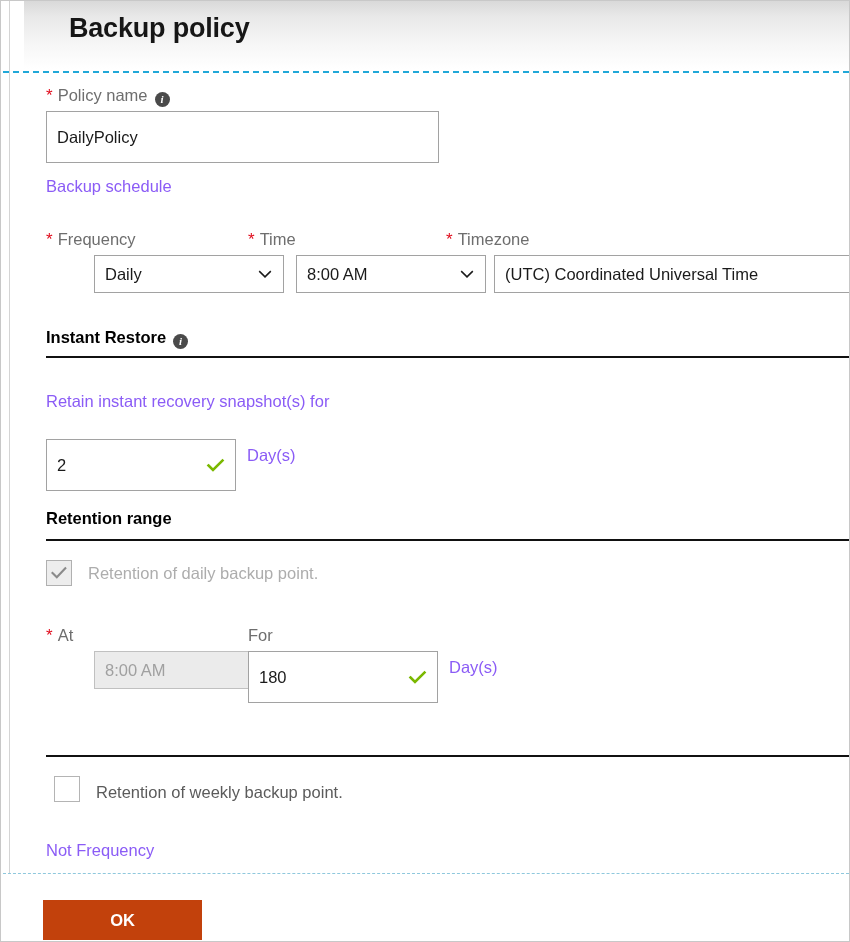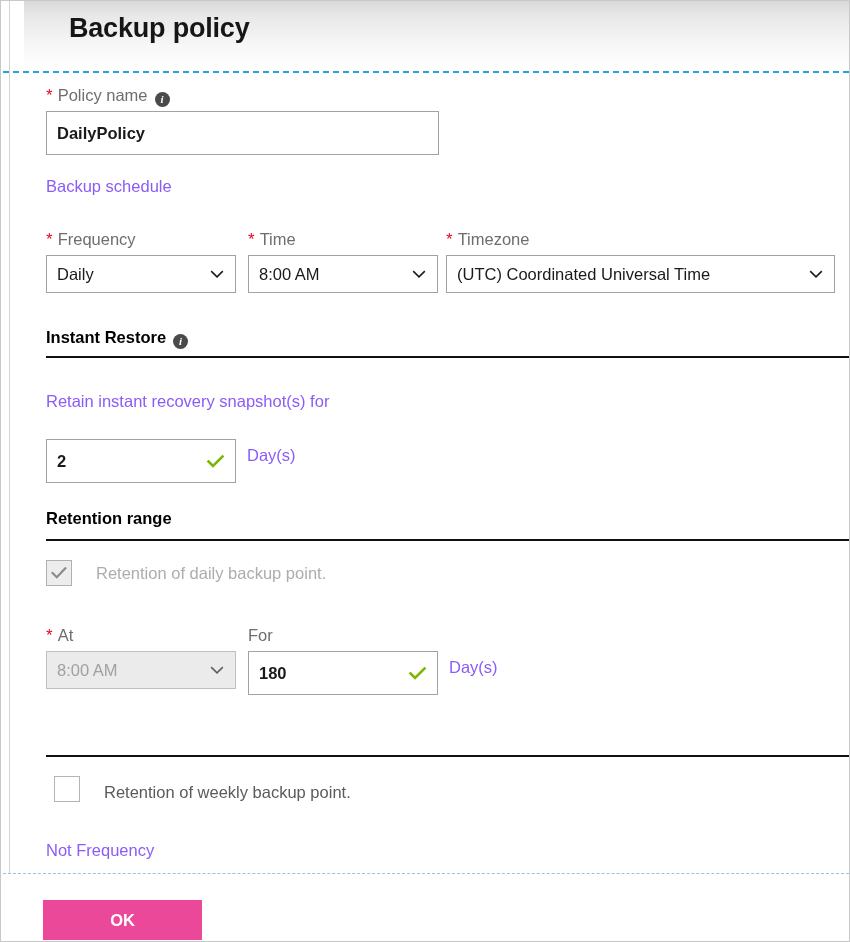--- a/index.html
+++ b/index.html
@@ -113,46 +113,46 @@
     font-style: italic;
     line-height: 15px;
     text-align: center;
     font-family: "Liberation Serif", serif;
   }
 
   .textbox {
     box-sizing: border-box;
     border: 1px solid #a2a2a2;
     background: #ffffff;
-    height: 44px;
+    height: 52px;
     display: flex;
     align-items: center;
     padding: 0 10px;
     font-size: 16.5px;
     color: #1a1a1a;
     position: relative;
-    font-weight: bold;
   }
   .textbox .value {
     flex: 1;
     white-space: nowrap;
     overflow: hidden;
   }
 
   .dropdown {
     box-sizing: border-box;
     border: 1px solid #a2a2a2;
     background: #ffffff;
     height: 38px;
     display: flex;
     align-items: center;
     padding: 0 10px;
     font-size: 16.5px;
     color: #1a1a1a;
     position: relative;
+    margin-left: 48px;
   }
   .dropdown .value {
     flex: 1;
     white-space: nowrap;
     overflow: hidden;
   }
   .dropdown.disabled {
     background: #ebebeb;
     border-color: #c0c0c0;
     color: #a0a0a0;
@@ -200,21 +200,21 @@
   .cb-box.checked-disabled {
     background: #ededed;
     border-color: #b0b0b0;
   }
   .cb-box svg {
     position: absolute;
     left: 3px;
     top: 3px;
   }
   .cb-label {
-    margin-left: 24px;
+    margin-left: 16px;
     font-size: 16.5px;
     white-space: nowrap;
   }
   .cb-label.muted { color: #adadad; }
   .cb-label.normal { color: #5b5b5b; }
 
   
   .footer {
     position: absolute;
     left: 1px;
@@ -222,21 +222,21 @@
     width: 848px;
     height: 68px;
     background: #ffffff;
   }
   .ok-button {
     position: absolute;
     left: 41px;
     top: 26px;
     width: 159px;
     height: 40px;
-    background: #ec4899;
+    background: #c2410c;
     color: #ffffff;
     border: none;
     font-family: "Liberation Sans", sans-serif;
     font-size: 16.5px;
     font-weight: 700;
     cursor: pointer;
     padding: 0;
   }
 </style>
 </head>

